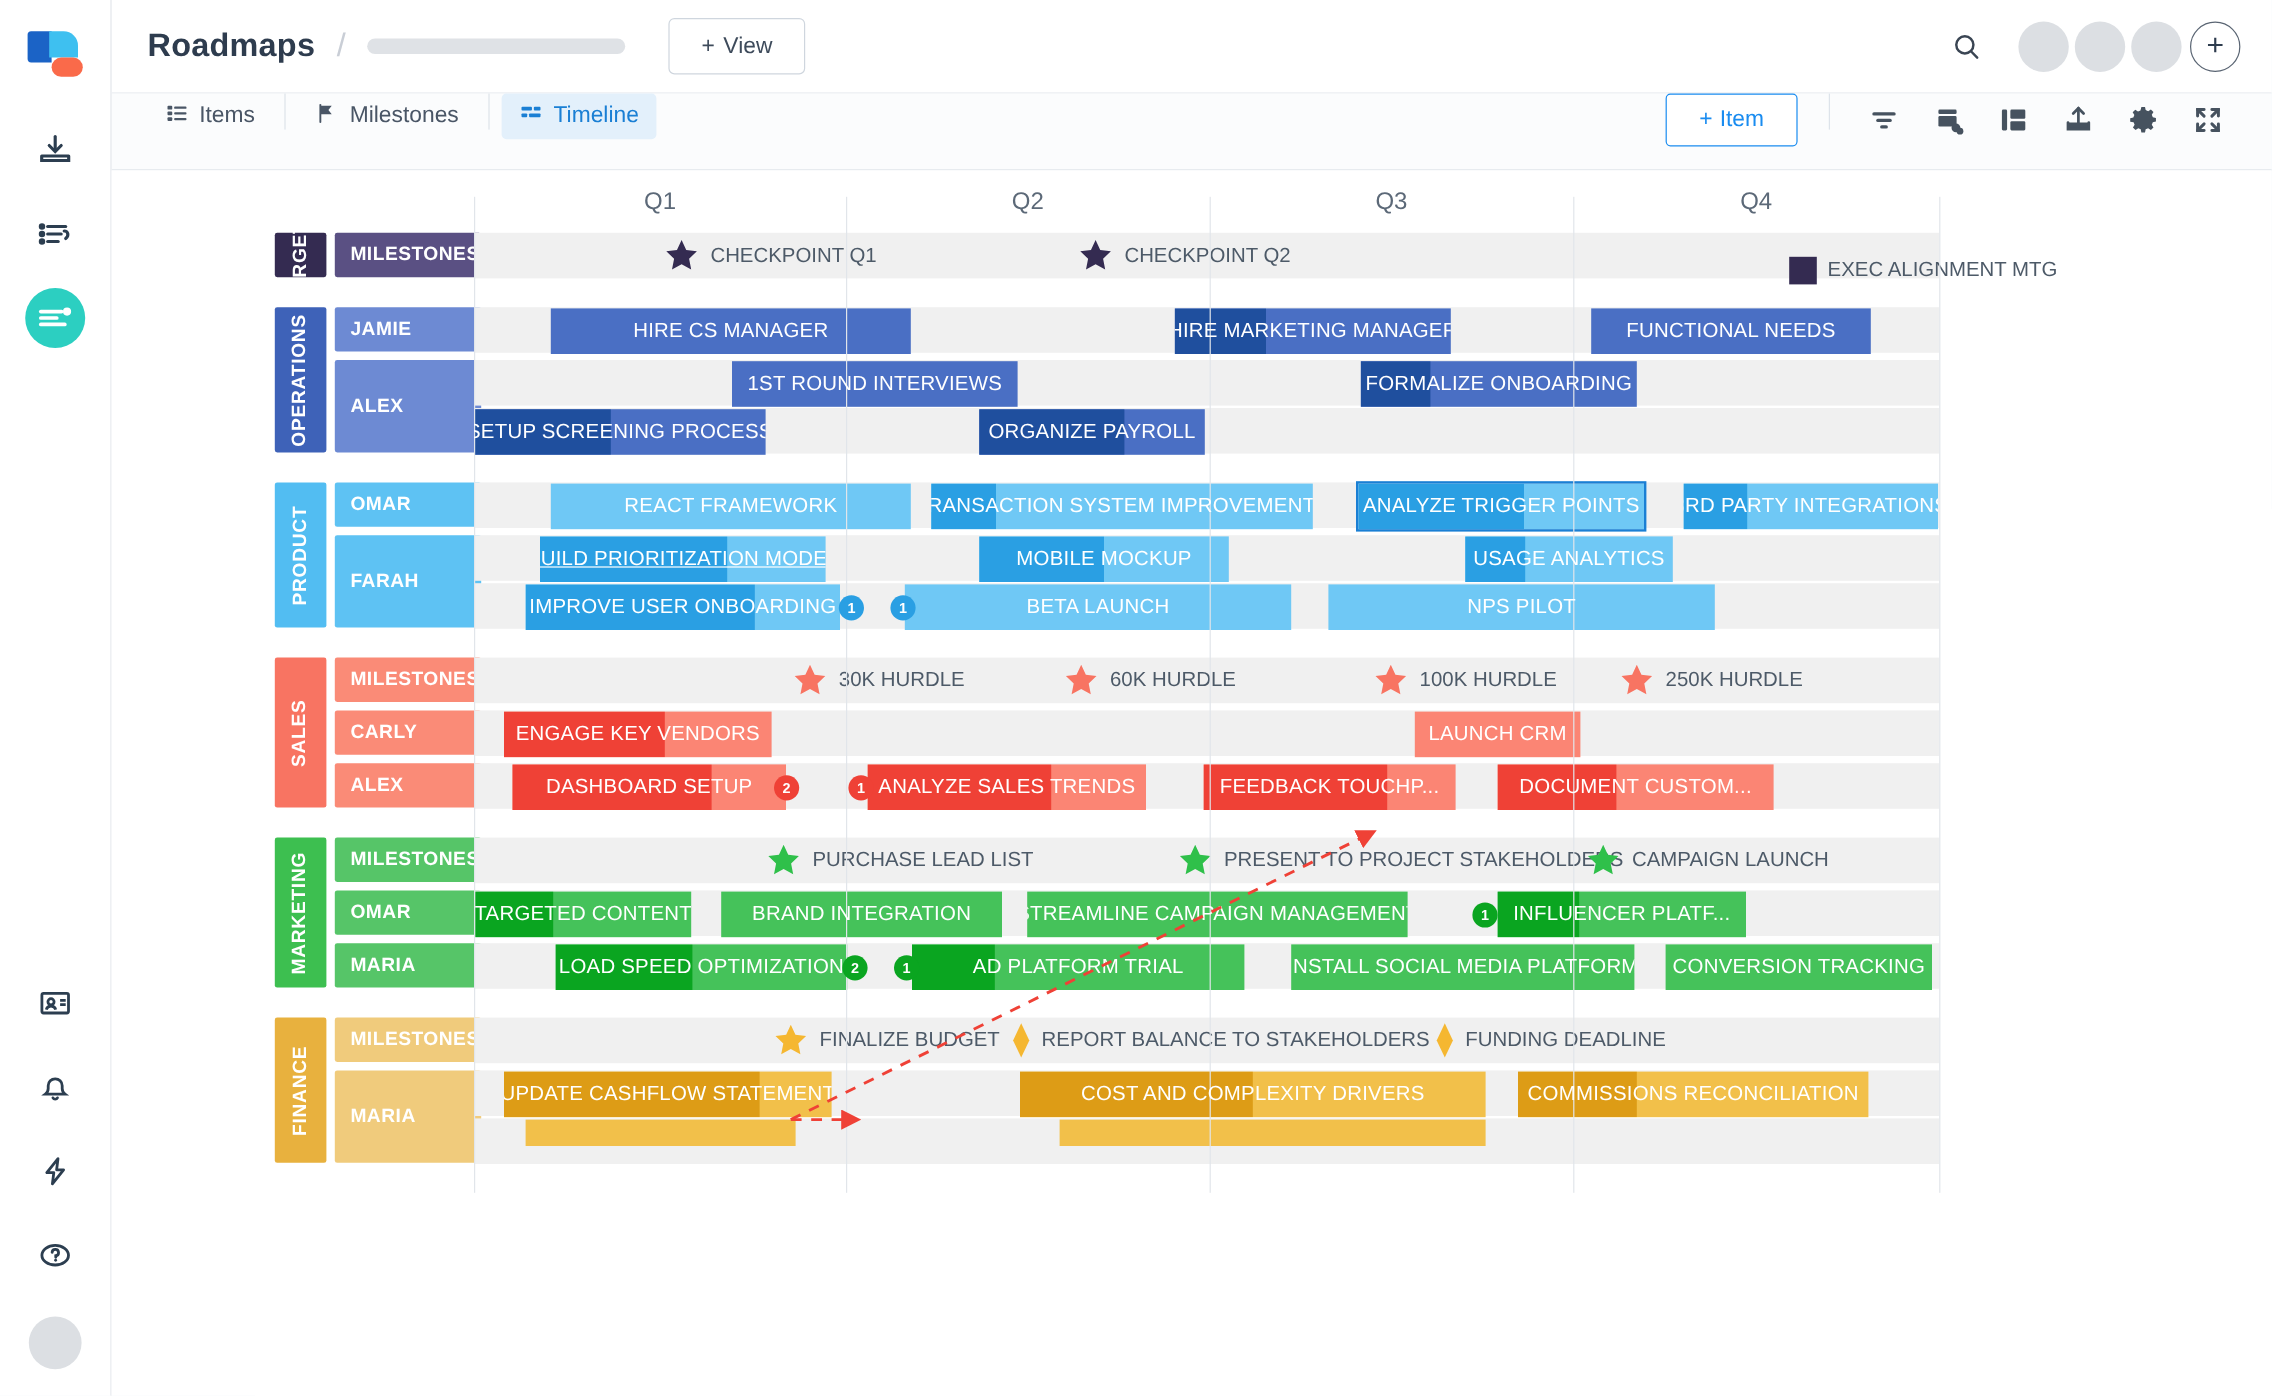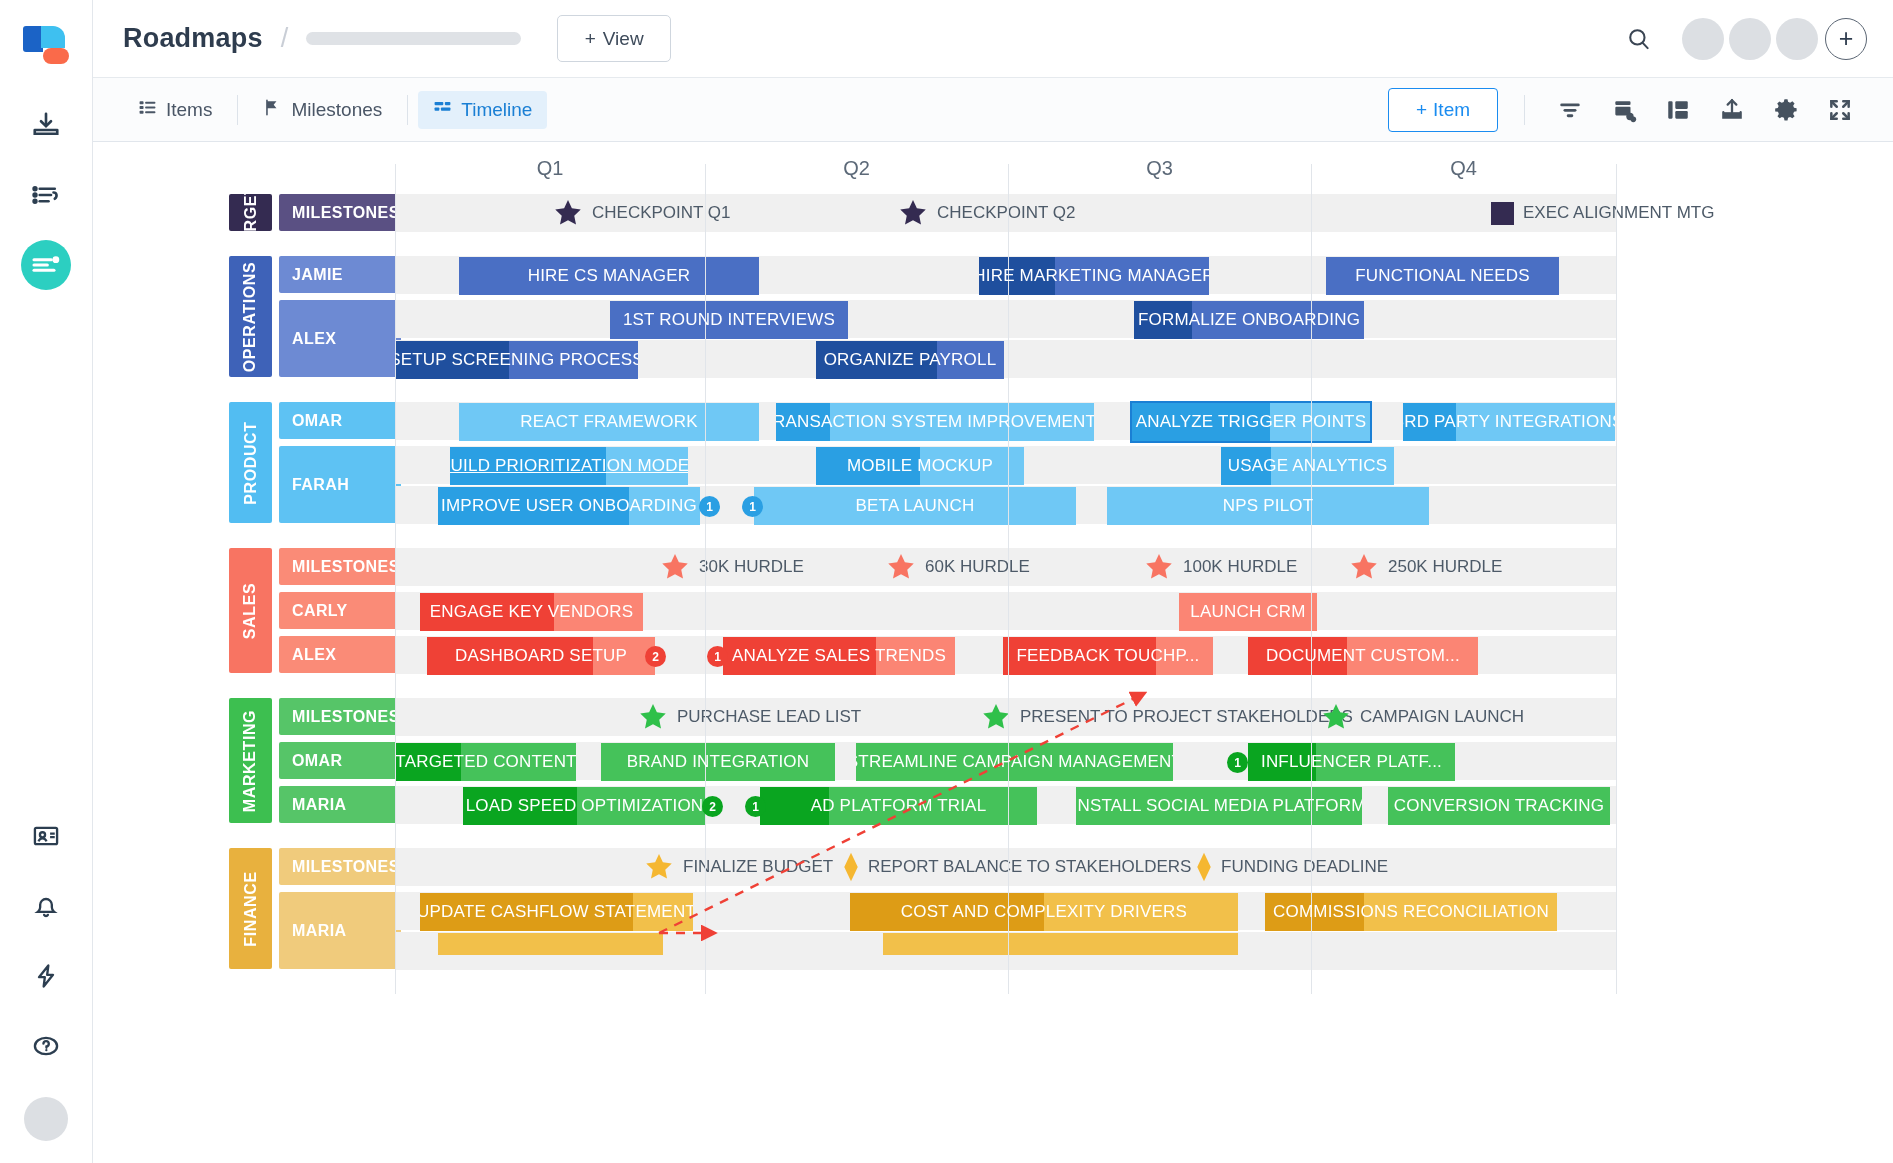--- a/index.html
+++ b/index.html
@@ -64,21 +64,21 @@
   .searchbtn{ width:40px;height:40px;display:flex;align-items:center;justify-content:center;
     color:#3a4553; cursor:pointer; margin-right:18px;}
   .avgroup{ display:flex; align-items:center; }
   .av{ width:42px;height:42px;border-radius:50%;background:#dcdfe3; margin-left:5px;}
   .avplus{ width:42px;height:42px;border-radius:50%;border:1px solid #5a6573;
     display:flex;align-items:center;justify-content:center;margin-left:7px;
     color:#2e3c4e; font-size:25px; cursor:pointer; line-height:1;}
 
   
   #tabbar{
-    height:64px; flex:none; display:flex; align-items:center;
+    height:64px; flex:none; display:flex; align-items:flex-start;
     padding:0 26px 0 30px; background:#fbfcfd; border-bottom:1px solid #e1e6ec;
   }
   .tab{
     display:flex;align-items:center;gap:9px; height:38px; padding:0 15px;
     border-radius:4px; color:#4a5666; font-size:19px; cursor:pointer;
   }
   .tab.active{ background:#e3f0fb; color:#1a7fd4; }
   .tabdiv{ width:1px;height:30px;background:#dde3ea; margin:0 10px;}
   .itembtn{
     width:110px;height:44px;border:1px solid #1a8cf0;border-radius:4px;color:#1a8cf0;
@@ -333,21 +333,21 @@
                 <path d="M12 1.6l3.1 6.6 7.1.9-5.2 5 1.4 7.1L12 17.7 5.6 21.2 7 14.1 1.8 9.1l7.1-.9z" fill="#342b51"></path>
               </svg></span>
             <span>CHECKPOINT Q1</span>
           </div>
           <div class="mstone" style="left: 805px; top: 52px;">
             <span class="star"><svg viewBox="0 0 24 24" width="30" height="30">
                 <path d="M12 1.6l3.1 6.6 7.1.9-5.2 5 1.4 7.1L12 17.7 5.6 21.2 7 14.1 1.8 9.1l7.1-.9z" fill="#342b51"></path>
               </svg></span>
             <span>CHECKPOINT Q2</span>
           </div>
-          <div class="mstone" style="left: 1398px; top: 52px;">
+          <div class="mstone" style="left: 1398px; top: 64px;">
             <span class="sq" style="background: rgb(52, 43, 81);"></span>
             <span>EXEC ALIGNMENT MTG</span>
           </div>
           <div class="glabel" style="position: absolute; left: 136px; top: 52px; height: 37px; background: rgb(52, 43, 81);">
             <span>TARGETS</span>
           </div>
           <div class="lane" style="top: 114px; height: 37px; background: rgb(109, 138, 211); position: absolute; left: 186px;">JAMIE</div>
           <div class="rowband" style="top: 114px; width: 1221px;"></div>
           <div class="bar" style="left: 366px; top: 115px; width: 300px; background: rgb(74, 111, 196);">
             <div class="lbl">HIRE CS MANAGER</div>

